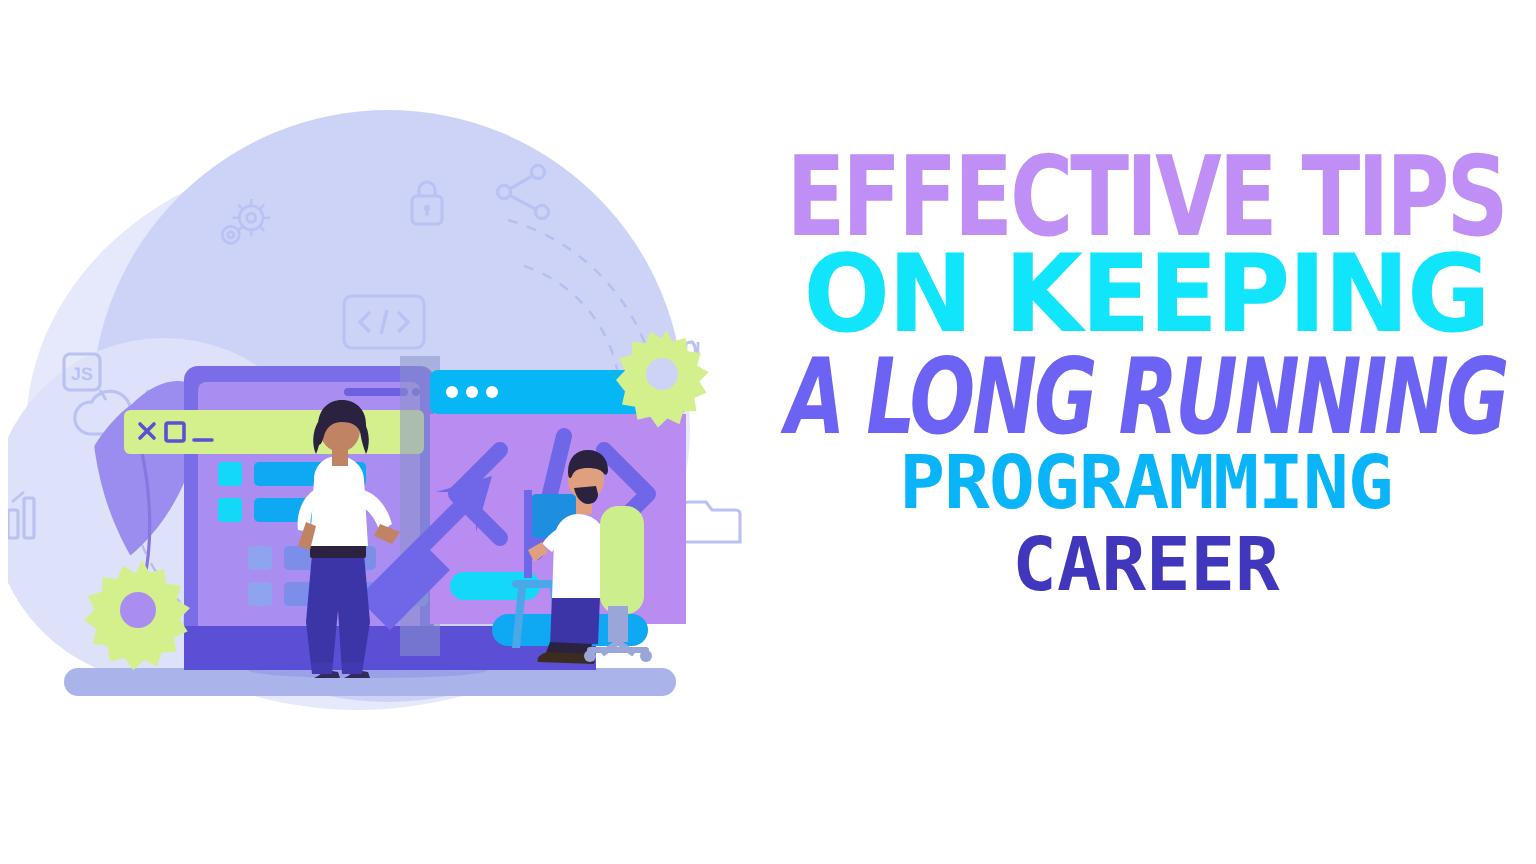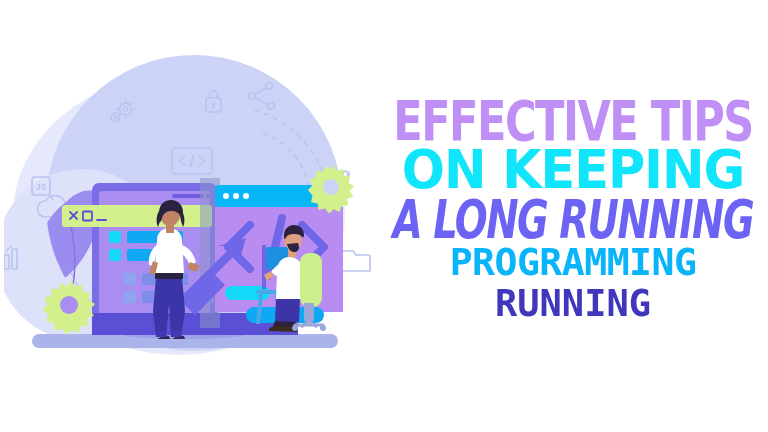--- a/index.html
+++ b/index.html
@@ -12,21 +12,21 @@
   }
   #stage{position:absolute;inset:0;width:768px;height:432px;}
 
   
   .illus{position:absolute;left:4px;top:55px;width:375px;height:305px;}
   .illus svg{display:block;width:100%;height:100%;}
 
   
   .headline{
     position:absolute;
-    left:378px; top:95px;
+    left:378px; top:74px;
     width:390px; height:265px;
     display:flex;flex-direction:column;
     align-items:center;
     justify-content:flex-start;
   }
   .hl-line{
     display:block;
     width:100%;
     text-align:center;
     white-space:nowrap;
@@ -301,16 +301,16 @@
 
       <ellipse cx="180" cy="280" rx="60" ry="4" fill="#5b4fd6" opacity="0.18"></ellipse>
     </svg>
   </div>
 
   <div class="headline">
     <span class="hl-line l1" style="color: rgb(191, 143, 245);">EFFECTIVE TIPS</span>
     <span class="hl-line l2" style="color: rgb(17, 229, 251);">ON KEEPING</span>
     <span class="hl-line l3" style="color: rgb(108, 99, 245);">A LONG RUNNING</span>
     <span class="hl-line l4" style="color: rgb(9, 180, 249);">PROGRAMMING</span>
-    <span class="hl-line l5" style="color: rgb(64, 55, 189);">RUNNING</span>
+    <span class="hl-line l5" style="color: rgb(64, 55, 189);">CAREER</span>
   </div>
 
 </div>
 
 </body></html>

